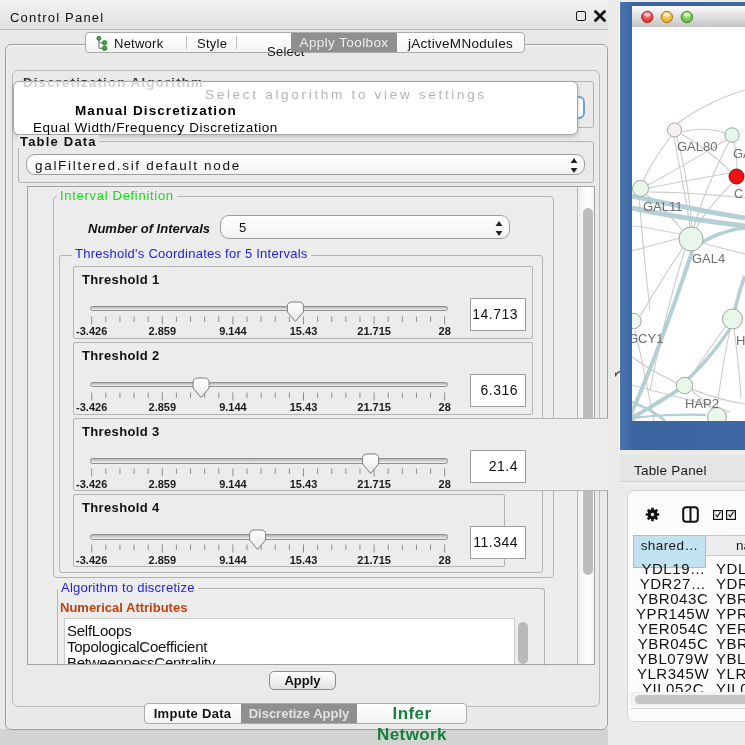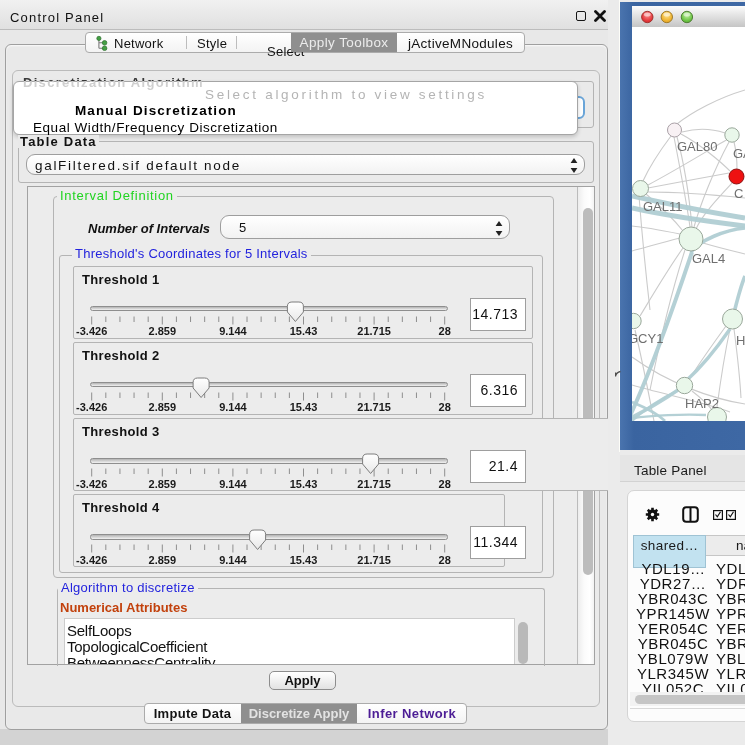--- a/index.html
+++ b/index.html
@@ -277,21 +277,21 @@
   <div class="abs" style="left:64px;top:618px;width:451px;height:46px;background:#fff;border:1px solid #cccccc;border-bottom:none;box-sizing:border-box;overflow:hidden;">
     <div style="padding:4px 0 0 2px;font-size:15px;line-height:16.2px;color:#111;letter-spacing:-0.25px;">SelfLoops<br>TopologicalCoefficient<br>BetweennessCentrality</div>
   </div>
   <div class="abs" style="left:518px;top:622px;width:10px;height:42px;background:#b9b9b9;border-radius:5px;"></div>
 
   <div class="abs" style="left:269px;top:671px;width:67px;height:19px;background:linear-gradient(#ffffff,#e2e2e2);border:1px solid #8d8d8d;border-radius:5px;box-sizing:border-box;text-align:center;font-size:13px;font-weight:bold;color:#111;line-height:17px;">Apply</div>
 
   <div class="abs" style="left:144px;top:703px;width:323px;height:21px;background:linear-gradient(#ffffff,#f3f3f3);border:1px solid #ababab;border-radius:4px;box-sizing:border-box;"></div>
   <div class="abs" style="left:144px;top:703px;width:97px;height:34px;font-size:13px;color:#131313;text-align:center;line-height:21px;font-weight:bold;letter-spacing:0.3px;">Impute Data</div>
   <div class="abs" style="left:241px;top:704px;width:116px;height:19px;background:#8f8f8f;color:#e3e3e3;font-size:13px;text-align:center;line-height:19px;font-weight:bold;">Discretize Apply</div>
-  <div class="abs" style="left:357px;top:703px;width:110px;height:21px;font-size:13px;color:#4c1d95;text-align:center;line-height:21px;font-weight:bold;letter-spacing:0.4px;">Infer Network</div>
+  <div class="abs" style="left:357px;top:703px;width:110px;height:21px;font-size:17px;color:#15803d;text-align:center;line-height:21px;font-weight:bold;letter-spacing:0.4px;">Infer Network</div>
 
   <div class="abs" style="left:608px;top:0;width:137px;height:745px;background:#ebebeb;"></div>
 
   <div class="abs" style="left:619px;top:0;width:1px;height:452px;background:#fdfdf8;"></div>
 
   <div class="abs" style="left:620px;top:2px;width:125px;height:448px;background:linear-gradient(90deg,#4a74ae,#3a64a0 14px,#3e68a4);"></div>
   <div class="abs" style="left:632px;top:6px;width:113px;height:21px;background:linear-gradient(#fcfcfc,#c5c5c5);border-bottom:1px solid #9a9a9a;"></div>
   <svg class="abs" style="left:632px;top:6px;" width="113" height="21" viewBox="0 0 113 21">
     <defs>
       <radialGradient id="rg" cx="0.5" cy="0.35" r="0.8">

